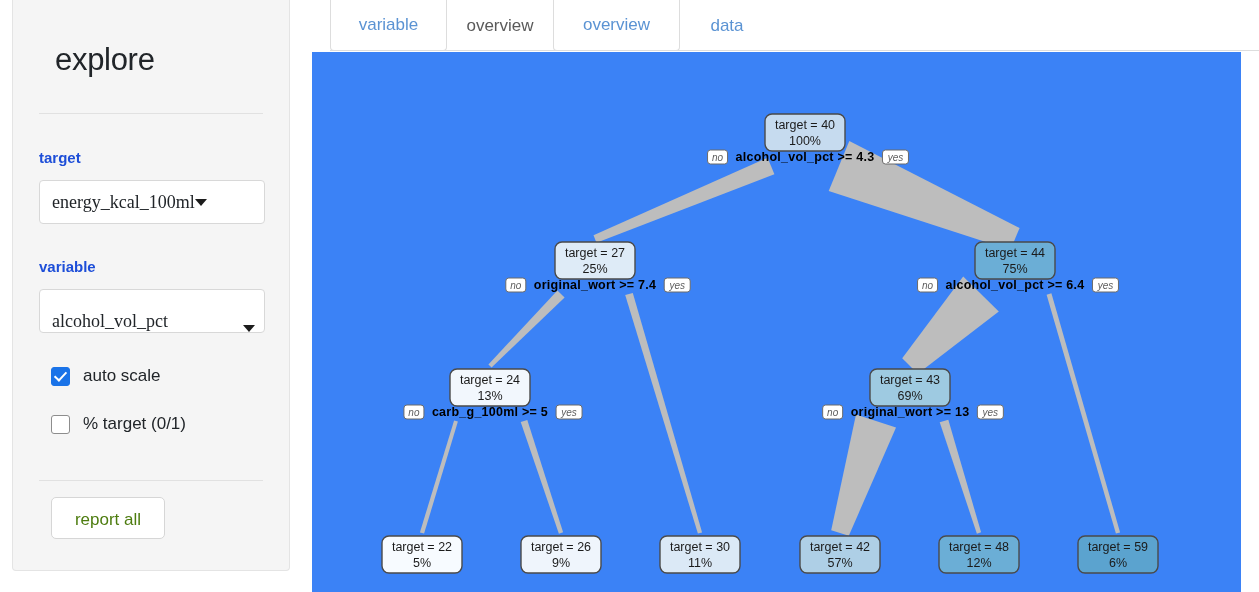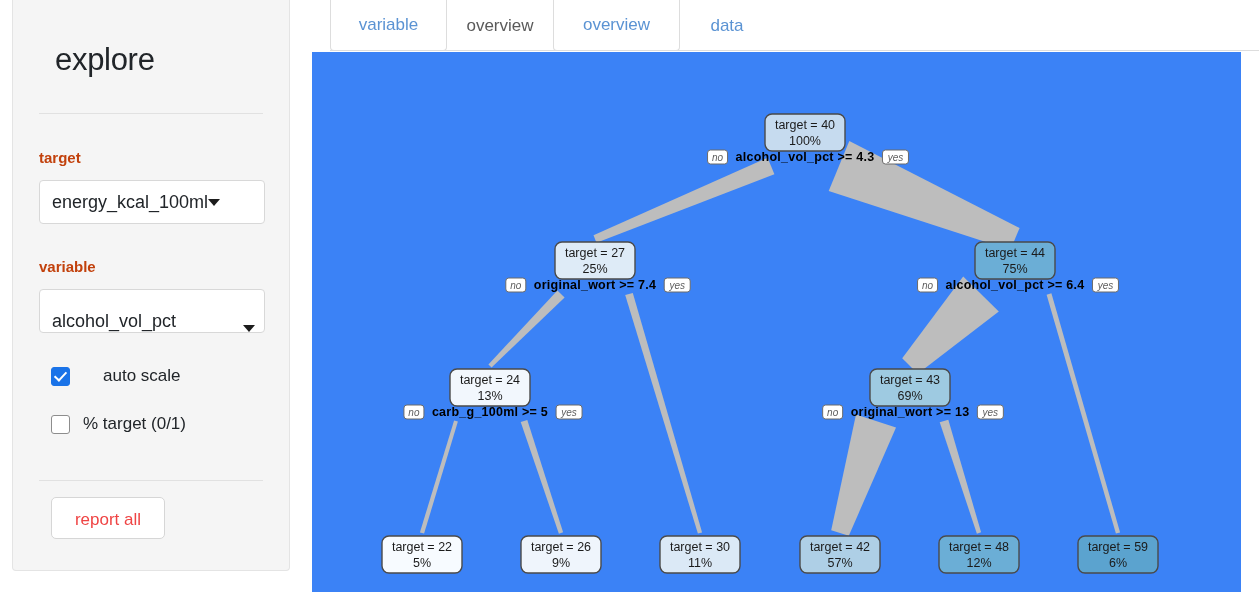--- a/index.html
+++ b/index.html
@@ -38,38 +38,39 @@
     background: #e1e1e1;
   }
   #divider-top { top: 113px; }
   #divider-bottom { top: 480px; }
 
   .field-label {
     position: absolute;
     left: 26px;
     font-size: 15px;
     font-weight: bold;
-    color: #c2410c;
+    color: #1d4ed8;
   }
   #label-target { top: 149px; }
   #label-variable { top: 258px; }
 
   .select-box {
     position: absolute;
     left: 26px;
     height: 44px;
     background: #ffffff;
     border: 1px solid #d8d8d8;
     border-radius: 4px;
     display: flex;
     align-items: center;
     padding: 0 9px 0 12px;
     cursor: pointer;
     font-size: 18px;
     color: #212529;
+    font-family: Liberation Serif, serif;
   }
   #select-target { top: 180px; width: 226px; }
   #select-variable { top: 289px; width: 226px; align-items: flex-end; }
   .select-value { white-space: nowrap; }
   .select-arrow {
     margin-left: auto;
     width: 0; height: 0;
     border-left: 6px solid transparent;
     border-right: 6px solid transparent;
     border-top: 7px solid #1c1c1c;
@@ -77,21 +78,21 @@
   }
   #select-target .select-arrow { margin-left: 0px; }
 
   .check-row {
     position: absolute;
     left: 38px;
     display: flex;
     align-items: center;
     cursor: pointer;
   }
-  #check-autoscale { top: 366px; gap: 20px; }
+  #check-autoscale { top: 366px; }
   #check-pcttarget { top: 414px; text-align: right; }
   .checkbox {
     width: 19px; height: 19px;
     border-radius: 3px;
     flex: 0 0 auto;
     position: relative;
   }
   .checkbox.off { border: 1.6px solid #8d8d8d; background: #ffffff; }
   .checkbox.on  { background: #1a73e8; border: 1.6px solid #1a73e8; }
   .checkbox.on::after {
@@ -112,21 +113,21 @@
 
   #report-all-button {
     position: absolute;
     left: 38px; top: 497px;
     width: 114px; height: 42px;
     background: #ffffff;
     border: 1px solid #d6d6d6;
     border-radius: 5px;
     font-size: 17px;
     font-family: "Liberation Sans", sans-serif;
-    color: #ef4444;
+    color: #4d7c0f;
     cursor: pointer;
     padding: 12px;
   }
 
   
   #tabbar {
     position: absolute;
     left: 330px; top: 0px;
     width: 929px; height: 52px;
   }

